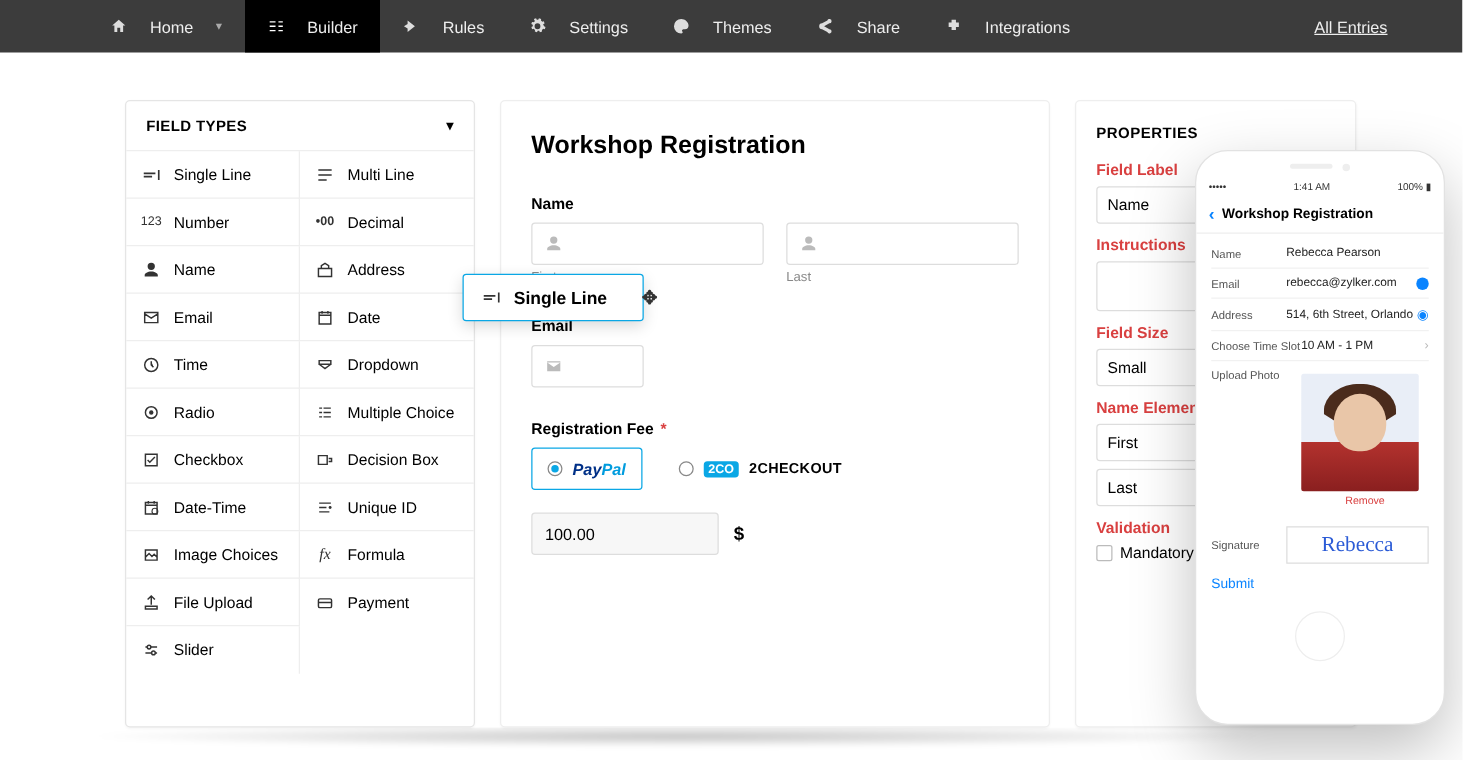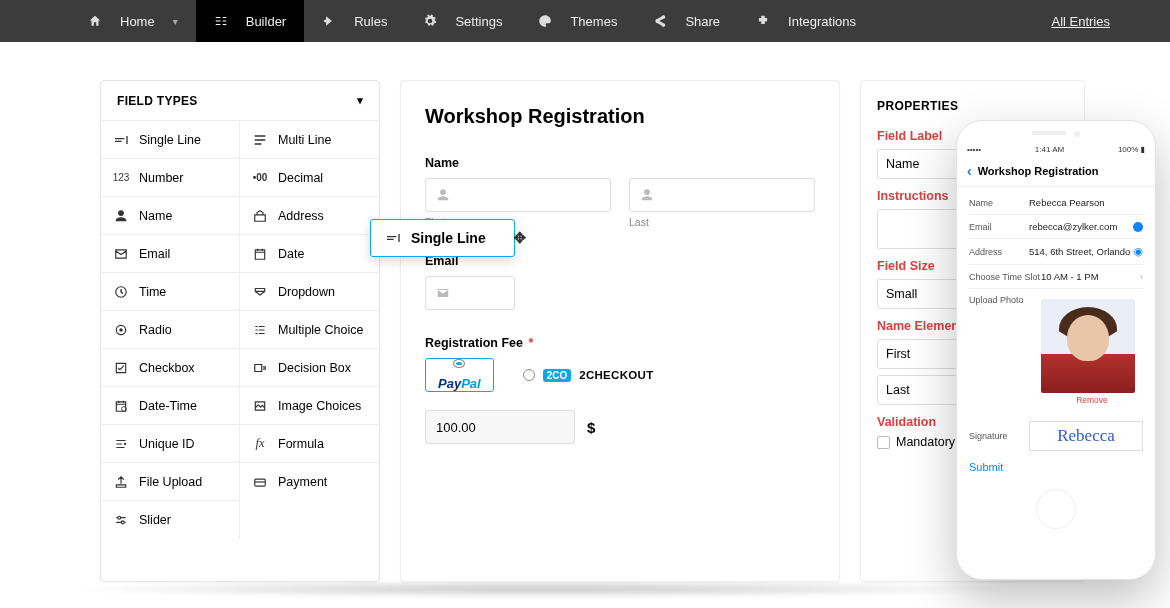--- a/index.html
+++ b/index.html
@@ -39,21 +39,21 @@
   .form-title { font-size: 20px; font-weight: 600; margin-bottom: 28px; }
   .form-label { font-size: 12.5px; font-weight: 600; margin-bottom: 8px; display: block; }
   .req { color: #d94040; margin-left: 2px; }
   .name-row { display: flex; gap: 18px; }
   .name-col { flex: 1; }
   .placeholder-input { height: 34px; border: 1px solid #ddd; border-radius: 3px; display: flex; align-items: center; padding: 0 10px; color: #aaa; background: #fff; }
   .subcap { font-size: 10.5px; color: #888; margin-top: 4px; }
   .section-gap { margin-top: 26px; }
   .pay-options { display: flex; gap: 16px; margin-top: 8px; align-items: center; }
   .pay-opt { display: flex; align-items: center; gap: 8px; height: 34px; padding: 0 12px; border: 1px solid #ddd; border-radius: 3px; font-size: 13px; font-weight: 700; }
-  .pay-opt.sel { border-color: #0aa7e5; flex-direction: column; }
+  .pay-opt.sel { border-color: #0aa7e5; }
   .radio-dot { width: 12px; height: 12px; border: 1px solid #888; border-radius: 50%; display:inline-block; position:relative; }
   .radio-dot.on::after { content:""; position:absolute; inset:2px; border-radius:50%; background:#0aa7e5; }
   .paypal-logo { font-style: italic; font-weight: 800; }
   .paypal-logo .p1 { color:#003087; }
   .paypal-logo .p2 { color:#009cde; }
   .twoco-badge { background:#0aa7e5; color:#fff; font-size:10px; font-weight:700; padding:1px 4px; border-radius:3px; }
   .fee-row { display:flex; align-items:center; gap:12px; margin-top:18px; }
   .fee-input { width:150px; height:34px; border:1px solid #ddd; border-radius:3px; padding:0 10px; background:#f7f7f7; font-size:13px; display:flex; align-items:center; }
   .cur { font-size:15px; font-weight:600; }
 
@@ -285,33 +285,33 @@
             <svg width="14" height="14" viewBox="0 0 24 24">
               <path fill="none" stroke="#333" stroke-width="2" d="M4 5h16v16H4zM4 9h16M8 3v4M16 3v4"></path>
               <circle cx="17" cy="17" r="4" fill="none" stroke="#333" stroke-width="1.5"></circle>
             </svg>
           </span>
           <span>Date-Time</span>
         </div>
         <div class="ft-cell">
           <span class="ft-icon">
             <svg width="14" height="14" viewBox="0 0 24 24">
-              <path fill="none" stroke="#333" stroke-width="2" d="M4 5h16v14H4zM4 15l5-5 4 4 3-3 4 4"></path>
-            </svg>
-          </span>
-          <span>Image Choices</span>
-        </div>
-        <div class="ft-cell">
-          <span class="ft-icon">
-            <svg width="14" height="14" viewBox="0 0 24 24">
               <path stroke="#333" stroke-width="2" d="M4 6h16M4 12h10M4 18h14"></path>
               <circle cx="19" cy="12" r="2" fill="#333"></circle>
             </svg>
           </span>
           <span>Unique ID</span>
+        </div>
+        <div class="ft-cell">
+          <span class="ft-icon">
+            <svg width="14" height="14" viewBox="0 0 24 24">
+              <path fill="none" stroke="#333" stroke-width="2" d="M4 5h16v14H4zM4 15l5-5 4 4 3-3 4 4"></path>
+            </svg>
+          </span>
+          <span>Image Choices</span>
         </div>
         <div class="ft-cell">
           <span class="ft-icon">
             <span style="font-style:italic;font-family:serif">fx</span>
           </span>
           <span>Formula</span>
         </div>
         <div class="ft-cell">
           <span class="ft-icon">
             <svg width="14" height="14" viewBox="0 0 24 24">

